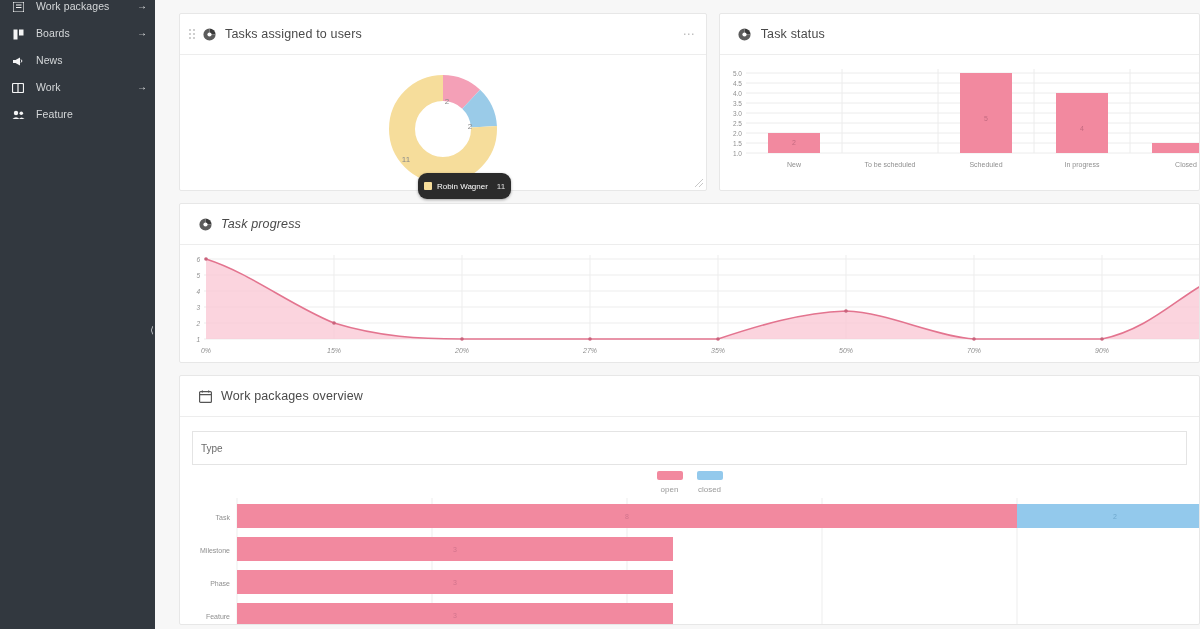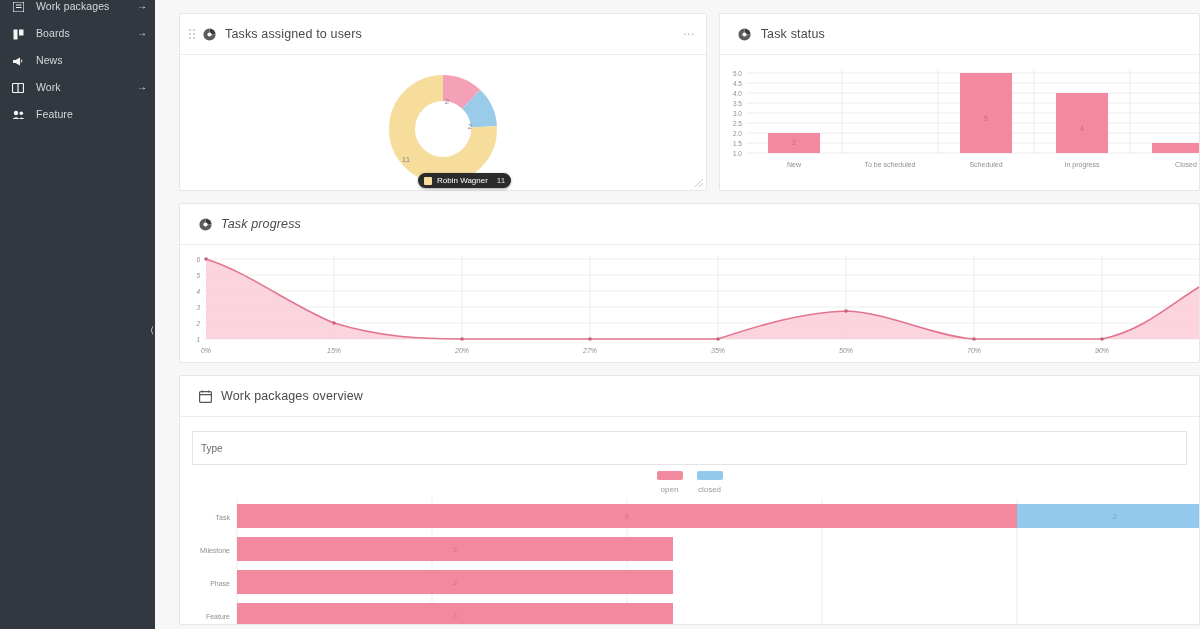--- a/index.html
+++ b/index.html
@@ -75,21 +75,21 @@
   }
 
   
   .donut-wrap { height: 148px; display: flex; align-items: center; justify-content: center; position: relative; }
   .donut { position: relative; width: 118px; height: 118px; }
   .donut svg { display: block; }
   .slice-val { font-size: 8px; fill: #8a8a8a; }
   .tooltip {
     position: absolute; left: 238px; top: 118px;
     background: #2b2b2b; color: #ffffff;
-    border-radius: 9px; height: 15px;
+    border-radius: 9px; height: 26px;
     display: flex; align-items: center; gap: 5px;
     padding: 0 6px; font-size: 8px; white-space: nowrap;
     box-shadow: 0 1px 3px rgba(0,0,0,.35);
   }
   .tooltip .swatch { width: 8px; height: 8px; background: #f6dd9b; border-radius: 1px; display:block; }
   .tooltip .tt-val { margin-left: 4px; opacity: .85; }
 
   
   .chart-area { position: relative; height: 140px; padding: 10px 0 0 0; }
   svg.plot { display: block; }

